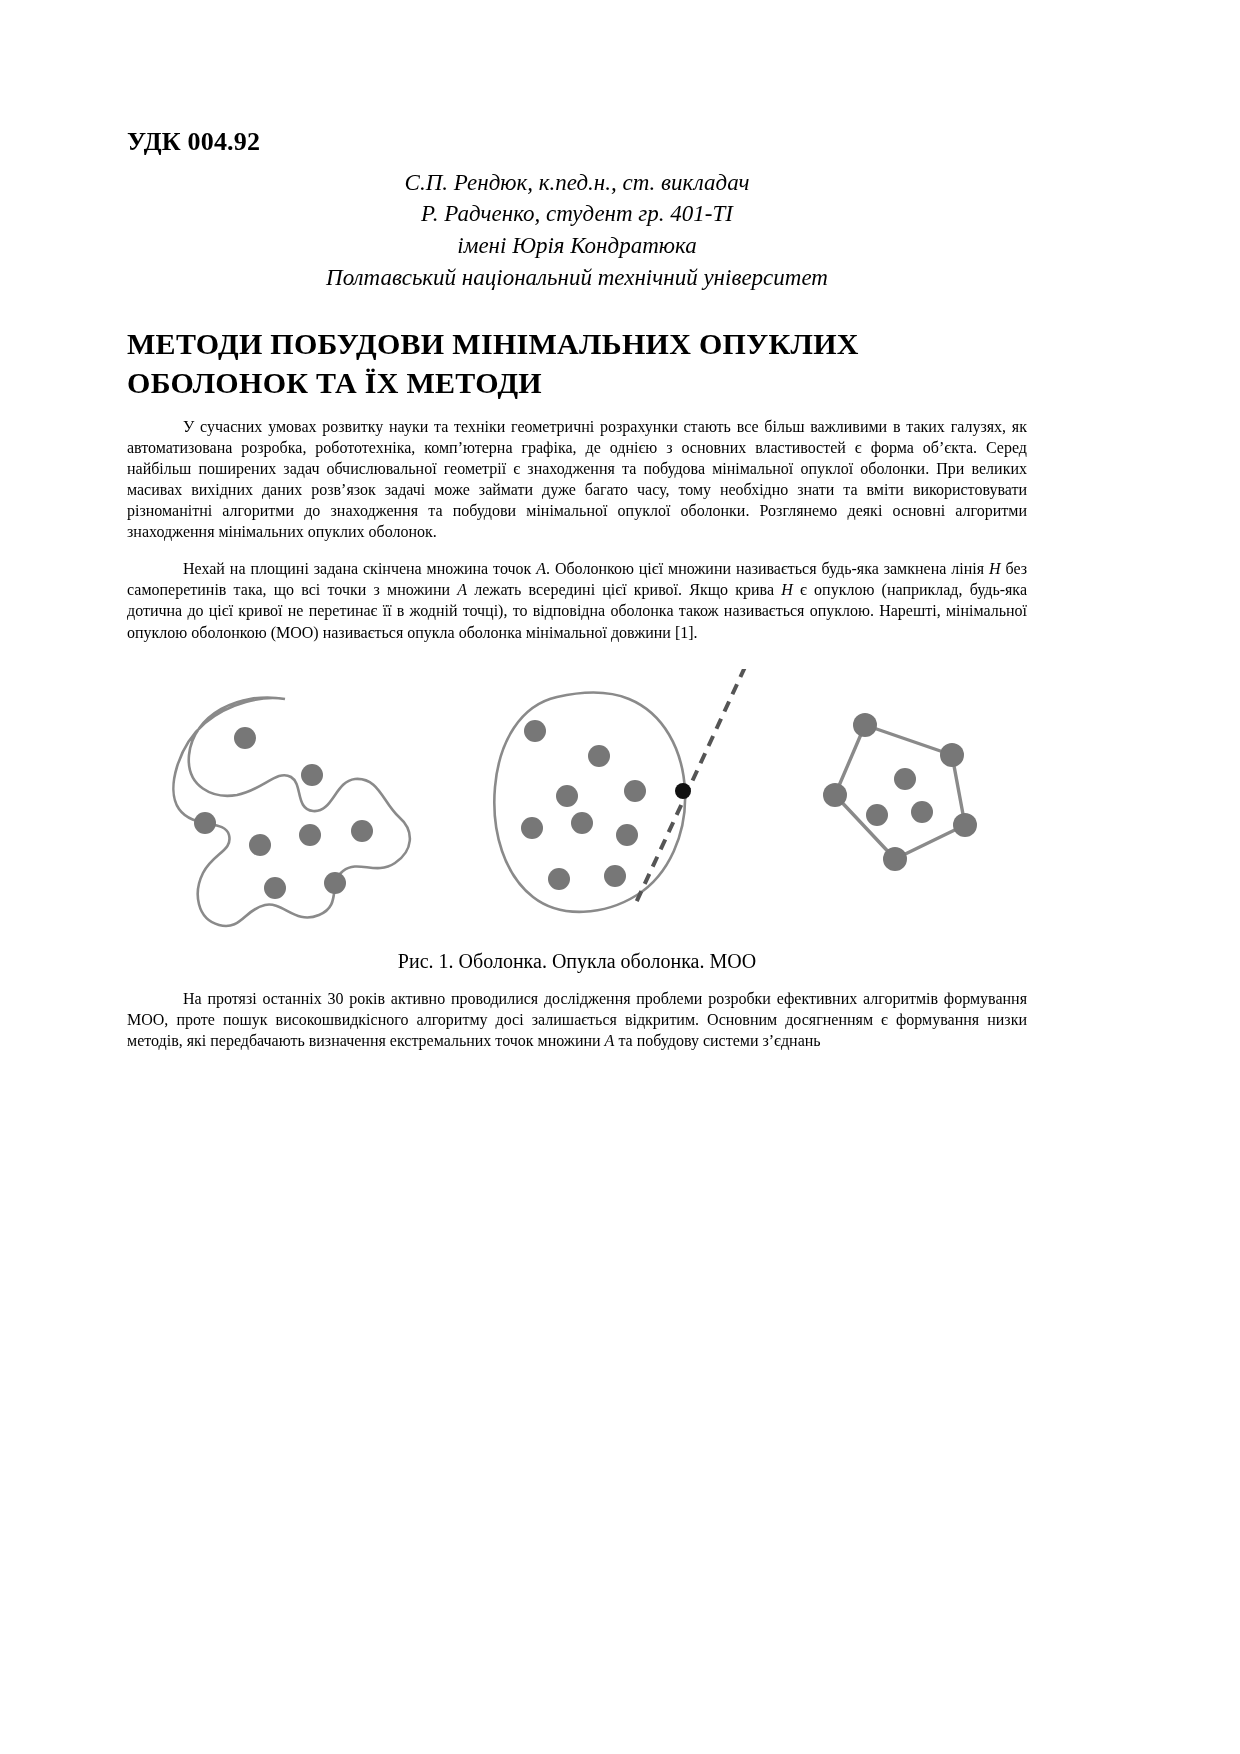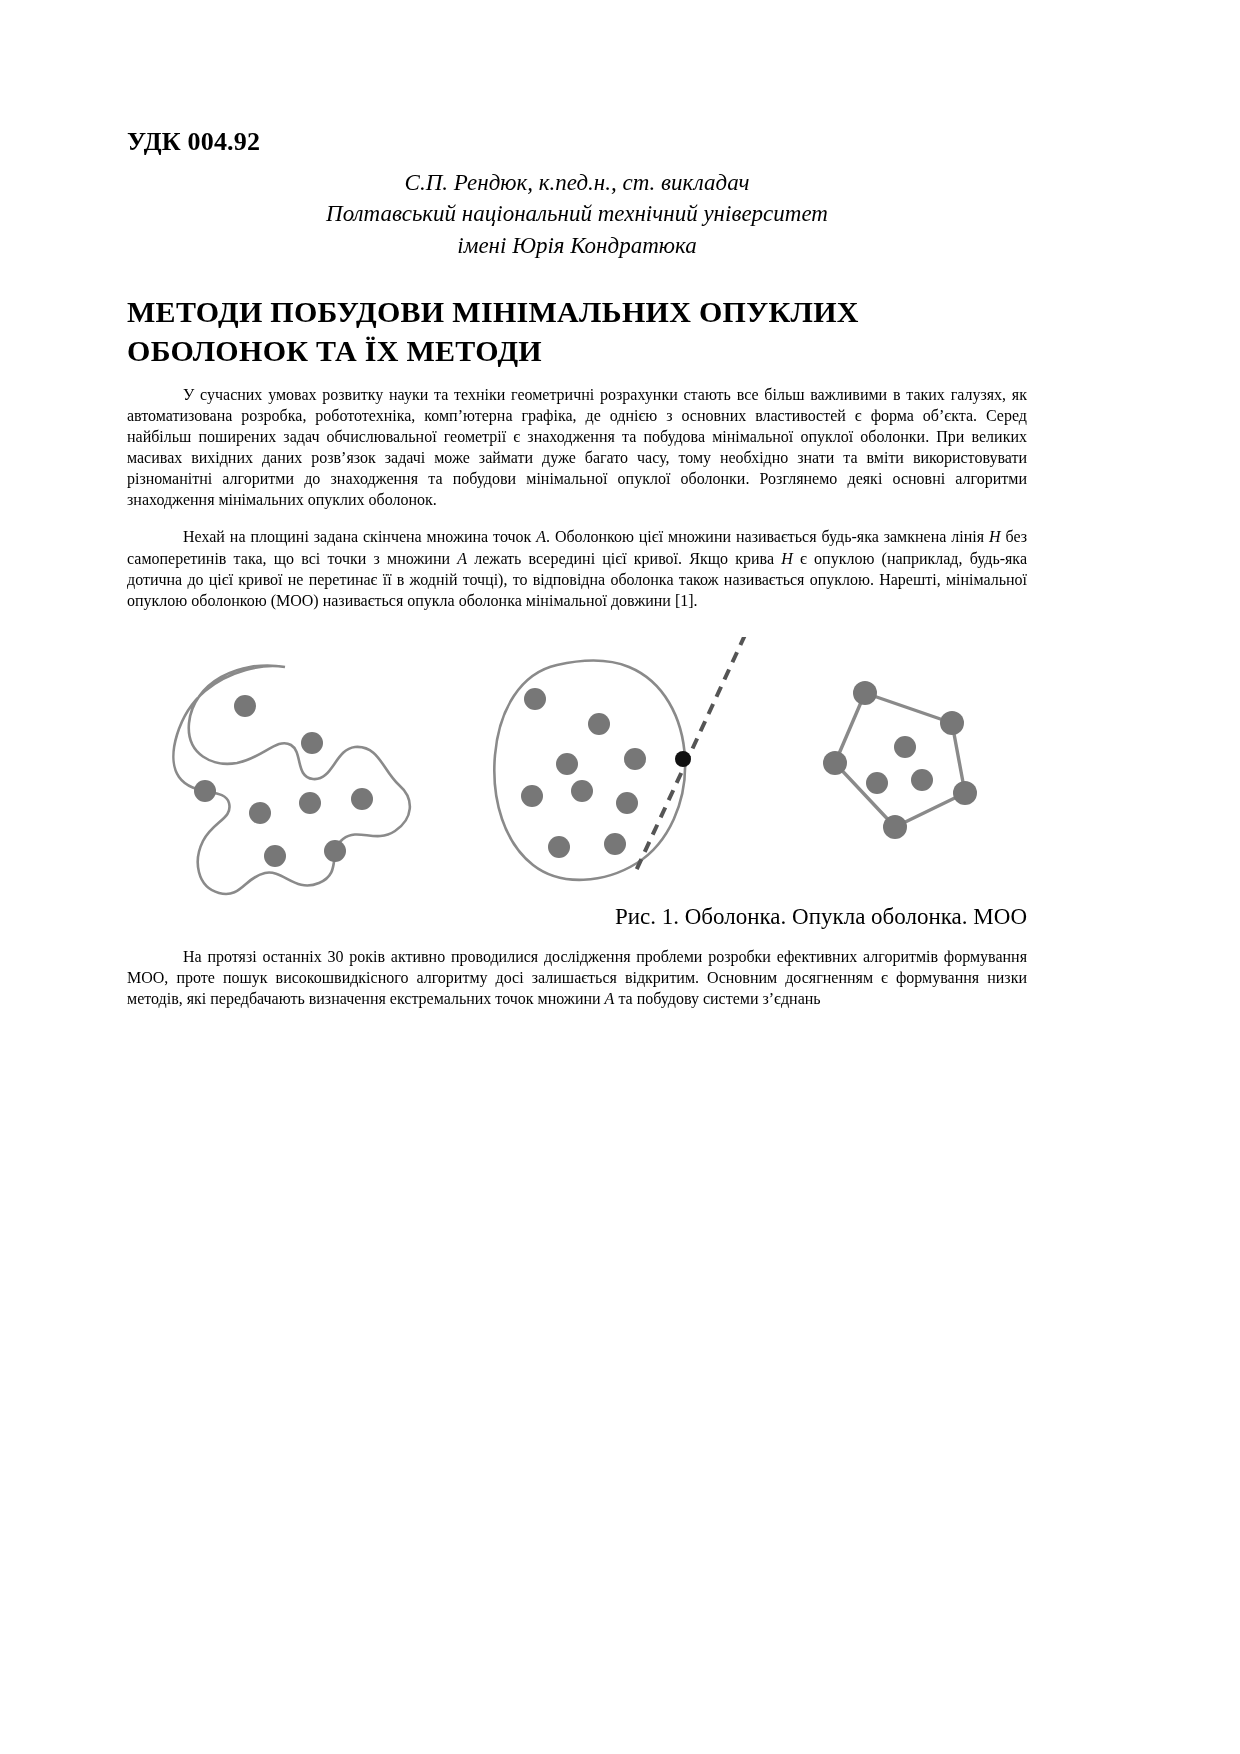--- a/index.html
+++ b/index.html
@@ -65,38 +65,40 @@
   .para i { font-style: italic; }
 
   
   .figure-wrap {
     margin-top: 26px;
     width: 900px;
     height: 265px;
     position: relative;
   }
   .figure-caption {
-    text-align: right;
-    font-size: 23px;
+    margin-top: 14px;
+    text-align: center;
+    font-size: 20px;
     line-height: 1.3;
   }
   svg { display: block; }
 </style>
 </head>
 <body>
 
 <div class="page">
   <div class="content">
 
     <div class="udk">УДК 004.92</div>
 
     <div class="authors">
       <div>С.П. Рендюк, к.пед.н., ст. викладач</div>
+      <div>Р. Радченко, студент гр. 401-ТІ</div>
+      <div>імені Юрія Кондратюка</div>
       <div>Полтавський національний технічний університет</div>
-      <div>імені Юрія Кондратюка</div>
     </div>
 
     <div class="doc-title">
       <div>МЕТОДИ ПОБУДОВИ МІНІМАЛЬНИХ ОПУКЛИХ</div>
       <div>ОБОЛОНОК ТА ЇХ МЕТОДИ</div>
     </div>
 
     <p class="para">У сучасних умовах розвитку науки та техніки геометричні розрахунки стають все більш важливими в таких галузях, як автоматизована розробка, робототехніка, комп’ютерна графіка, де однією з основних властивостей є форма об’єкта. Серед найбільш поширених задач обчислювальної геометрії є знаходження та побудова мінімальної опуклої оболонки. При великих масивах вихідних даних розв’язок задачі може займати дуже багато часу, тому необхідно знати та вміти використовувати різноманітні алгоритми до знаходження та побудови мінімальної опуклої оболонки. Розглянемо деякі основні алгоритми знаходження мінімальних опуклих оболонок.</p>
 
     <p class="para"><span>Нехай на площині задана скінчена множина точок </span><i>A</i><span>. Оболонкою цієї множини називається будь-яка замкнена лінія </span><i>H</i><span> без самоперетинів така, що всі точки з множини </span><i>A</i><span> лежать всередині цієї кривої. Якщо крива </span><i>H</i><span> є опуклою (наприклад, будь-яка дотична до цієї кривої не перетинає її в жодній точці), то відповідна оболонка також називається опуклою. Нарешті, мінімальної опуклою оболонкою (МОО) називається опукла оболонка мінімальної довжини [1].</span></p>

